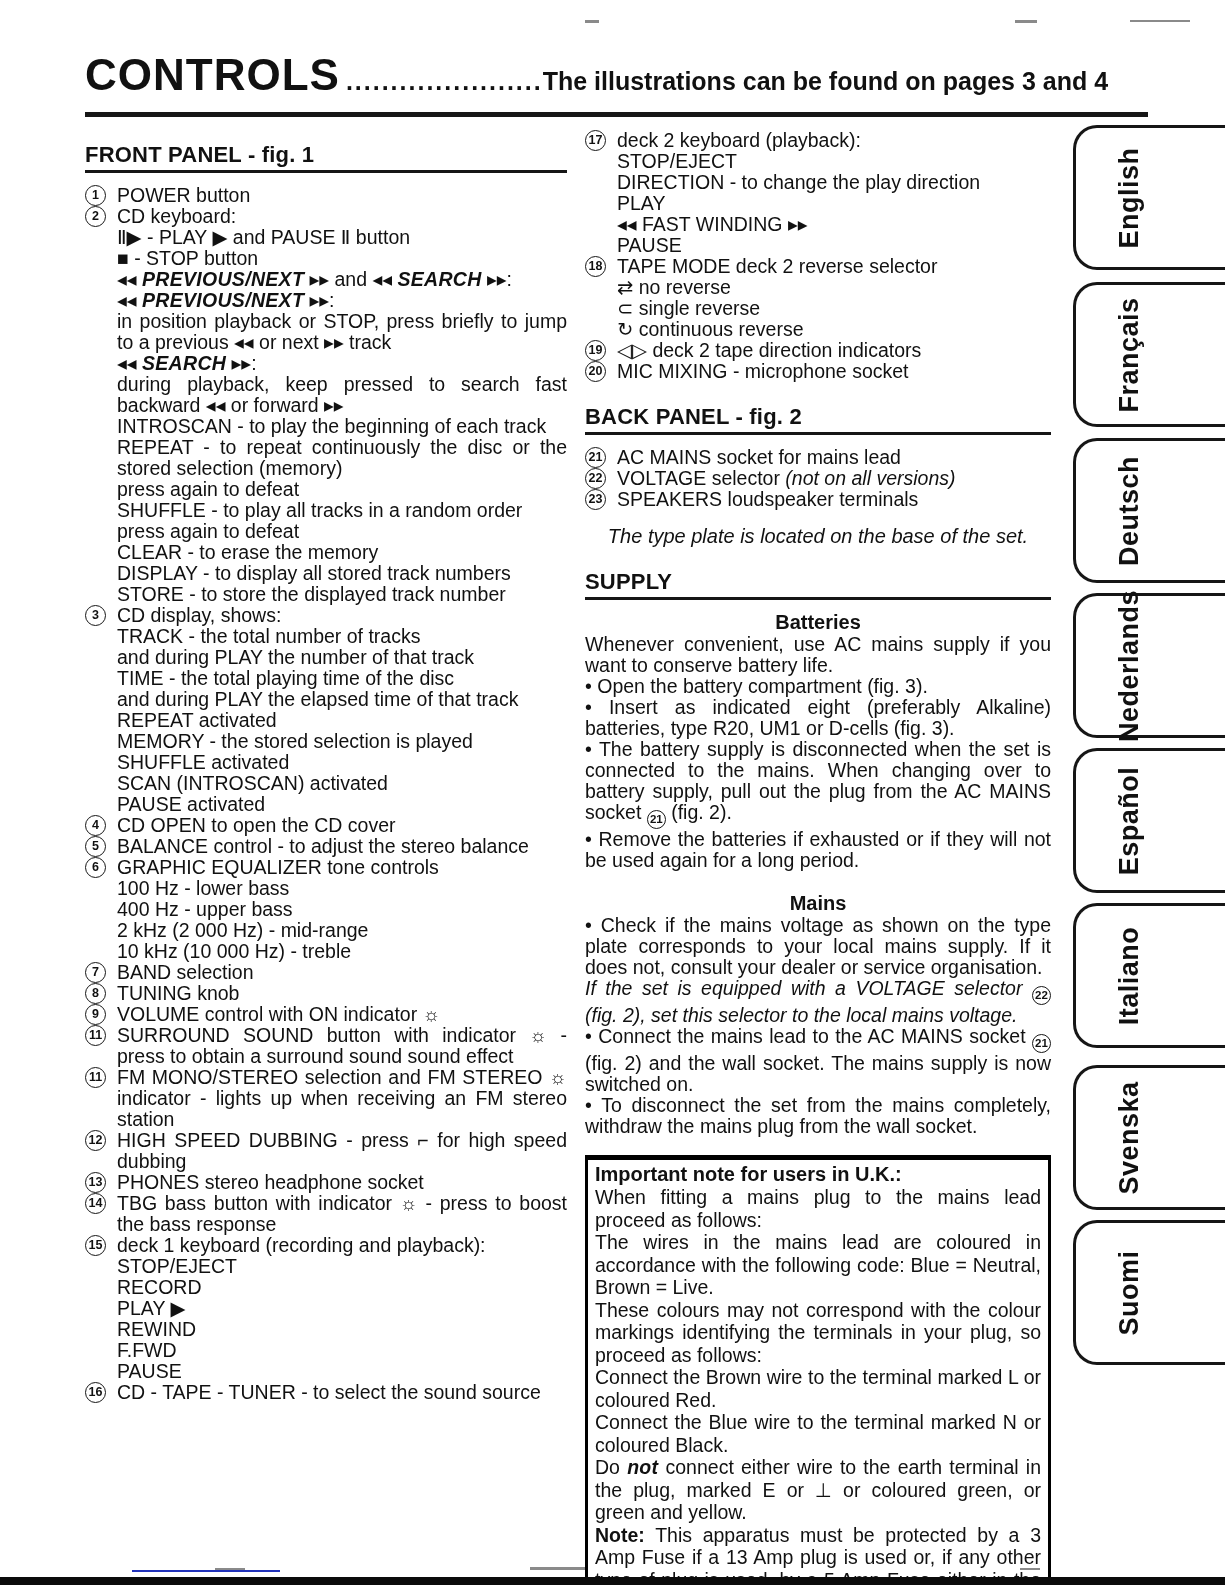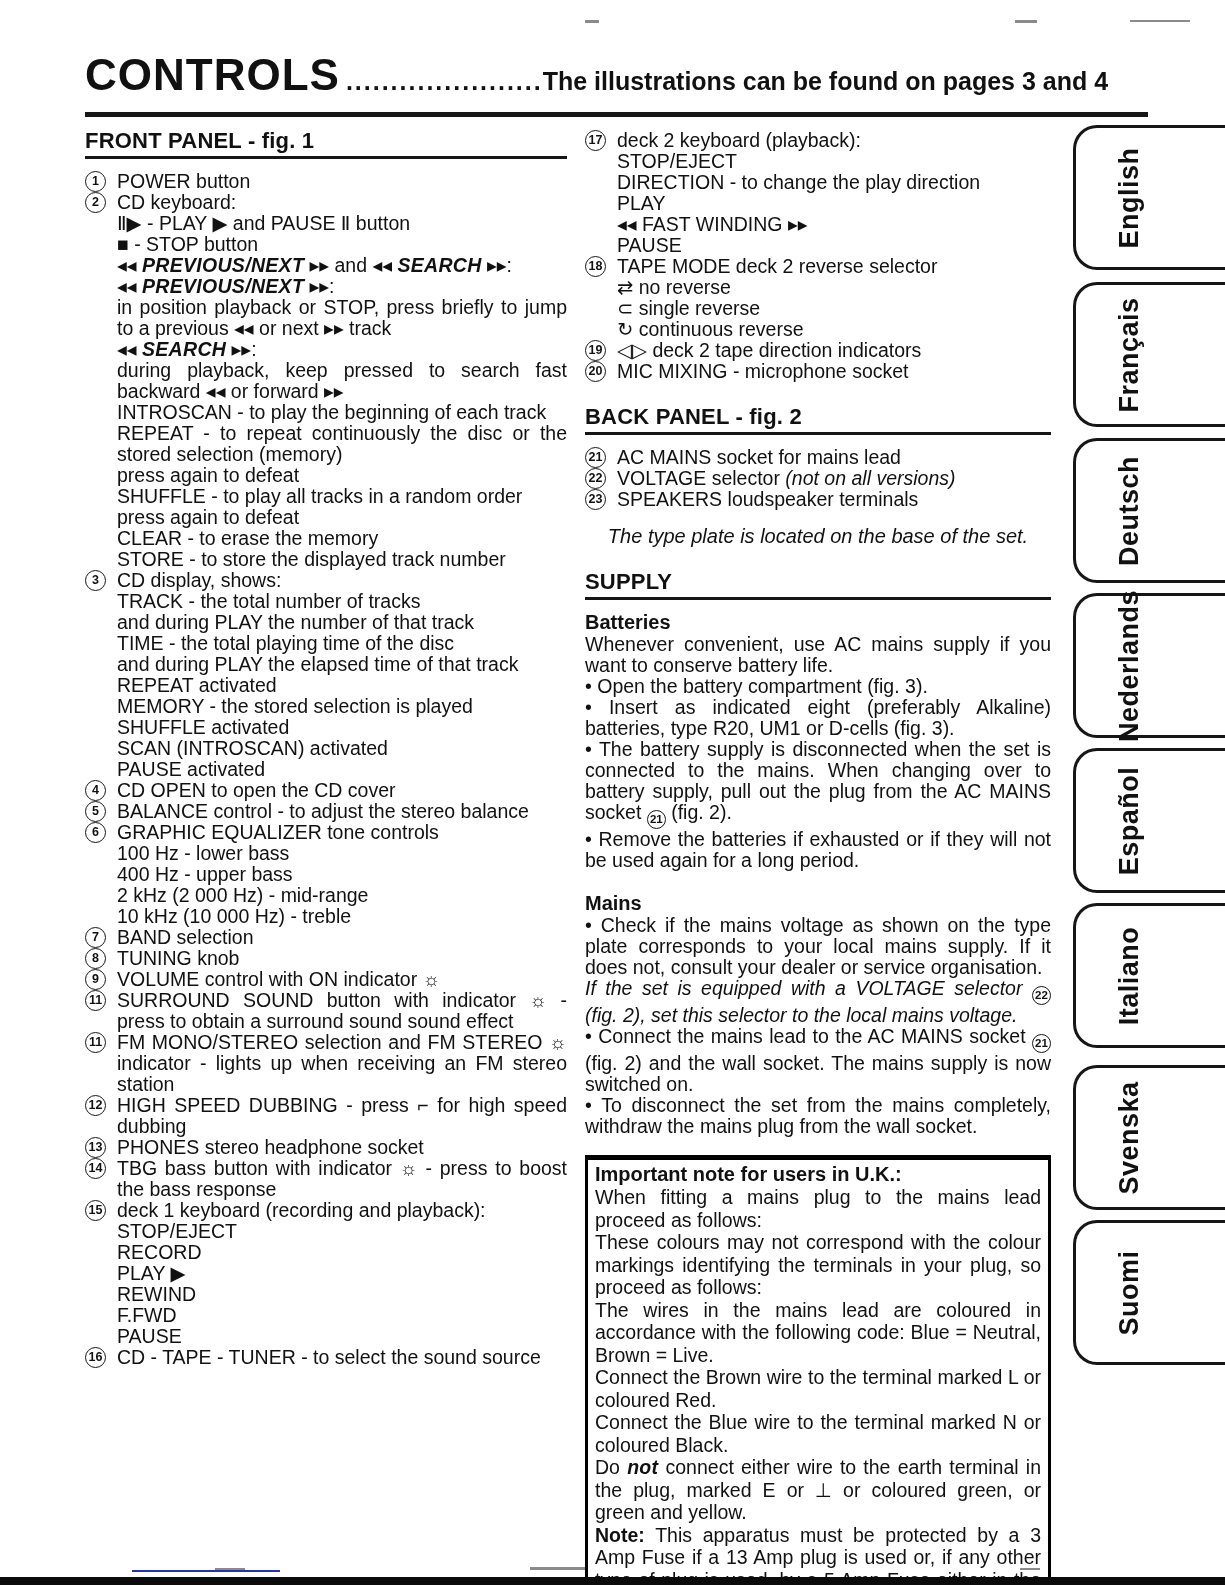--- a/index.html
+++ b/index.html
@@ -13,38 +13,38 @@
   .title{font-size:44px;font-weight:bold;letter-spacing:1px;}
   .leader{font-size:25px;font-weight:bold;letter-spacing:2px;margin-left:6px;}
   .subtitle{font-size:25px;font-weight:bold;}
   .header-rule{position:absolute;left:85px;top:112px;width:1063px;height:5px;background:#161616;}
   
   .col{position:absolute;top:130px;font-size:19.5px;line-height:21px;}
   .col-left{left:85px;width:482px;}
   .col-right{left:585px;width:466px;}
   .sec-heading{
     font-size:22px;font-weight:bold;letter-spacing:.2px;
-    border-bottom:3px solid #161616;padding-bottom:5px;margin-bottom:12px;
+    border-bottom:3px solid #161616;padding-bottom:5px;margin-bottom:12px;margin-top:14px;
   }
   .mt{margin-top:24px;}
   
   .item{display:flex;gap:11px;align-items:flex-start;justify-content:center;}
   .cnum{
     flex:0 0 auto;display:inline-block;width:21px;height:21px;box-sizing:border-box;
     border:1.8px solid #161616;border-radius:50%;
     font-size:12.5px;line-height:18px;text-align:center;font-weight:bold;margin-top:0px;
   }
   .cnum.inline{width:19px;height:19px;line-height:16px;font-size:11.5px;vertical-align:-4px;font-weight:bold;}
   .item-content{flex:1;min-width:0;}
   .item-content .ln{text-align:justify;}
   .ln{margin:0;}
   b i, .ln b i{letter-spacing:.3px;}
   
   .type-plate-note{margin:16px 0 6px 0;font-size:20px;text-align:center;}
-  .sub-title{font-weight:bold;margin-bottom:1px;font-size:20px;}
+  .sub-title{font-weight:bold;margin-bottom:1px;font-size:20px;text-align:center;}
   .para .ln{text-align:justify;}
   .para{margin-bottom:2px;}
   .gap{height:20px;}
   
   .uk-box{
     margin-top:18px;border:3px solid #000;border-top-width:5px;
     padding:3px 7px 8px 7px;box-sizing:border-box;width:100%;
   }
   .uk-title{font-weight:bold;font-size:20px;line-height:23px;}
   .uk-body .ln{text-align:justify;line-height:22.5px;}
@@ -102,20 +102,21 @@
           <div class="ln">◂◂ <b><i>PREVIOUS/NEXT</i></b> ▸▸:</div>
           <div class="ln">in position playback or STOP, press briefly to jump to a previous ◂◂ or next ▸▸ track</div>
           <div class="ln">◂◂ <b><i>SEARCH</i></b> ▸▸:</div>
           <div class="ln">during playback, keep pressed to search fast backward ◂◂ or forward ▸▸</div>
           <div class="ln">INTROSCAN - to play the beginning of each track</div>
           <div class="ln">REPEAT - to repeat continuously the disc or the stored selection (memory)</div>
           <div class="ln">press again to defeat</div>
           <div class="ln">SHUFFLE - to play all tracks in a random order</div>
           <div class="ln">press again to defeat</div>
           <div class="ln">CLEAR - to erase the memory</div>
+          <div class="ln">DISPLAY - to display all stored track numbers</div>
           <div class="ln">STORE - to store the displayed track number</div>
         </div>
       </div>
 
       <div class="item">
         <span class="cnum">3</span>
         <div class="item-content">
           <div class="ln">CD display, shows:</div>
           <div class="ln">TRACK - the total number of tracks</div>
           <div class="ln">and during PLAY the number of that track</div>
@@ -316,22 +317,22 @@
       <div class="ln">•  Check if the mains voltage as shown on the type plate corresponds to your local mains supply. If it does not, consult your dealer or service organisation.</div>
       <div class="ln"><i>If the set is equipped with a VOLTAGE selector</i> <span class="cnum inline">22</span> <i>(fig. 2), set this selector to the local mains voltage.</i></div>
       <div class="ln">•  Connect the mains lead to the AC MAINS socket <span class="cnum inline">21</span> (fig. 2) and the wall socket. The mains supply is now switched on.</div>
       <div class="ln">•  To disconnect the set from the mains completely, withdraw the mains plug from the wall socket.</div>
     </div>
 
   <div class="uk-box">
     <div class="uk-title">Important note for users in U.K.:</div>
     <div class="uk-body">
         <div class="ln">When fitting a mains plug to the mains lead proceed as follows:</div>
+        <div class="ln">The wires in the mains lead are coloured in accordance with the following code: Blue = Neutral, Brown = Live.</div>
         <div class="ln">These colours may not correspond with the colour markings identifying the terminals in your plug, so proceed as follows:</div>
-        <div class="ln">The wires in the mains lead are coloured in accordance with the following code: Blue = Neutral, Brown = Live.</div>
         <div class="ln">Connect the Brown wire to the terminal marked L or coloured Red.</div>
         <div class="ln">Connect the Blue wire to the terminal marked N or coloured Black.</div>
         <div class="ln">Do <b><i>not</i></b> connect either wire to the earth terminal in the plug, marked E or ⊥ or coloured green, or green and yellow.</div>
         <div class="ln"><b>Note:</b> This apparatus must be protected by a 3 Amp Fuse if a 13 Amp plug is used or, if any other type of plug is used, by a 5 Amp Fuse either in the plug or adapter or at the distribution board. If in doubt consult a qualified electrician.</div>
       </div>
   </div>
 
 </div>
 
 <div class="tabs">

